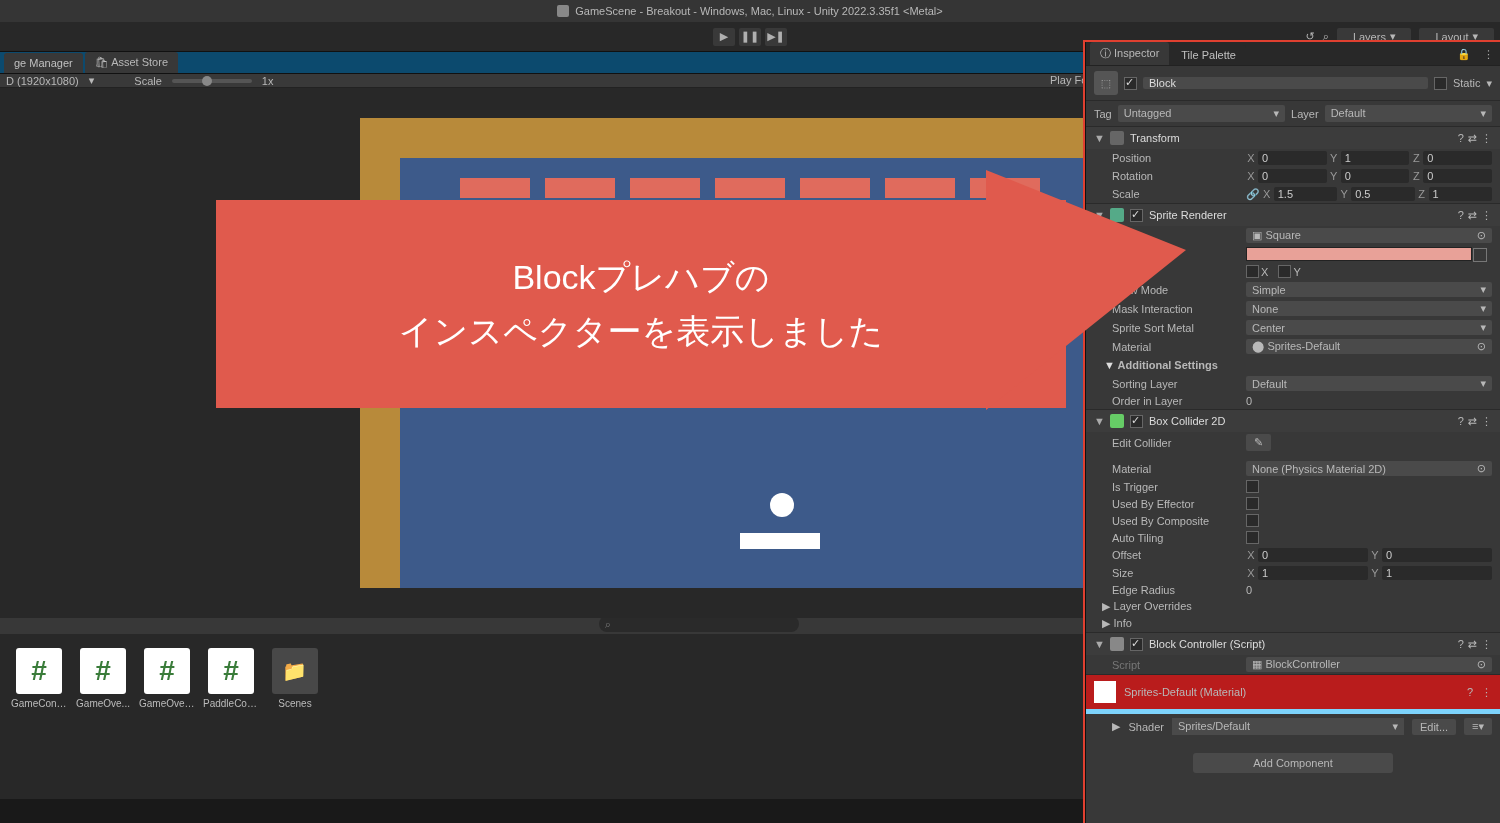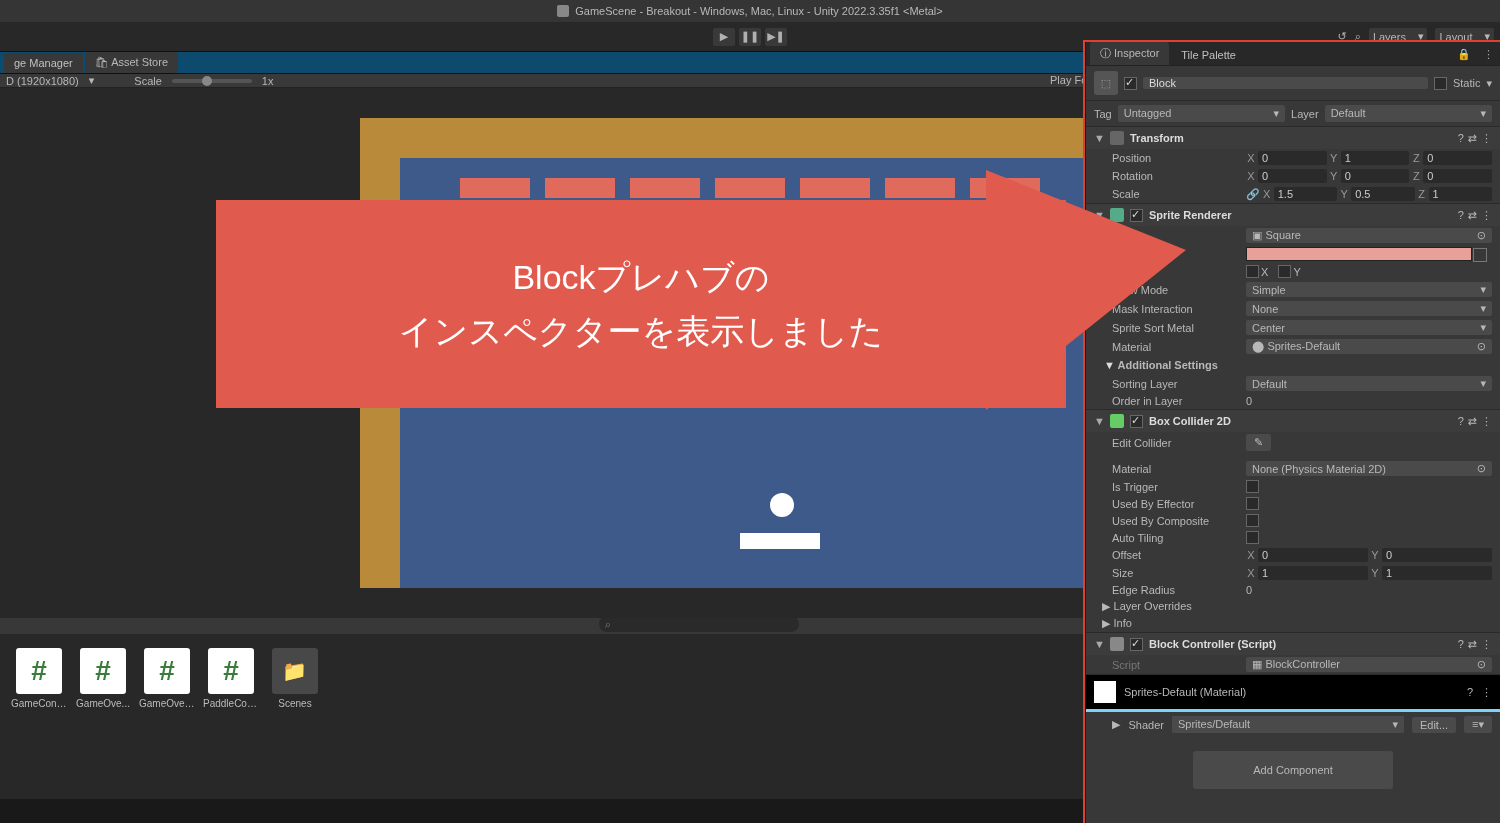--- a/index.html
+++ b/index.html
@@ -2,21 +2,21 @@
 <html><head>
 <meta charset="utf-8">
 <style>
 *{margin:0;padding:0;box-sizing:border-box;font-family:-apple-system,Segoe UI,Arial,sans-serif;font-size:11px;color:#b8b8b8;}
 body{background:#191919;width:1500px;height:823px;overflow:hidden;position:relative;}
 .titlebar{height:22px;display:flex;align-items:center;justify-content:center;background:#353535;color:#c0c0c0;font-size:11px;}
 .titlebar .unity-icon{width:12px;height:12px;background:#888;margin-right:6px;border-radius:2px;}
 .playbar{height:30px;background:#282828;display:flex;align-items:center;justify-content:center;gap:4px;border-bottom:1px solid #111;padding:0 10px;}
 .playbtn{width:22px;height:18px;background:#393939;display:flex;align-items:center;justify-content:center;border-radius:2px;color:#b0b0b0;cursor:pointer;}
 .playbar .tb-right{position:absolute;right:6px;display:flex;gap:8px;align-items:center;}
-.tb-btn{height:18px;padding:0 4px;background:#393939;display:flex;align-items:center;border-radius:2px;cursor:pointer;gap:12px;}
+.tb-btn{height:18px;padding:0 16px;background:#393939;display:flex;align-items:center;border-radius:2px;cursor:pointer;gap:4px;}
 .tabrow{height:24px;background:#0c4a6e;border-bottom:1px solid #111;display:flex;align-items:flex-end;padding-left:4px;}
 .tab{padding:4px 10px;background:#383838;border-top-left-radius:3px;border-top-right-radius:3px;margin-right:2px;color:#c0c0c0;cursor:pointer;}
 .main{display:flex;height:561px;}
 .sceneview{flex:1;background:#282828;display:flex;flex-direction:column;}
 .sv-toolbar{height:20px;background:#393939;display:flex;align-items:center;padding:0 6px;gap:10px;font-size:11px;border-bottom:1px solid #222;}
 .sv-toolbar .sep{flex:1;}
 .sv-toolbar .slider{width:80px;height:4px;background:#555;border-radius:2px;position:relative;}
 .sv-toolbar .slider::after{content:"";position:absolute;left:30px;top:-3px;width:10px;height:10px;background:#888;border-radius:50%;}
 .gamecanvas{flex:1;background:#282828;display:flex;align-items:flex-start;justify-content:center;padding:30px;position:relative;}
 .gamefield{width:780px;height:470px;background:#b88a3a;position:relative;}
@@ -45,34 +45,34 @@
 .cubeicon{width:24px;height:24px;background:#555;border-radius:3px;display:flex;align-items:center;justify-content:center;color:#aaa;}
 .objname{flex:1;background:#4a4a4a;padding:0 6px;border-radius:2px;color:#ddd;}
 .chk{width:13px;height:13px;border:1px solid #666;background:#2a2a2a;display:inline-block;position:relative;}
 .chk.on::after{content:"✓";position:absolute;left:0;top:-2px;font-size:11px;color:#ddd;}
 .tagrow{padding:4px 8px;display:flex;align-items:center;gap:6px;border-bottom:1px solid #2a2a2a;font-size:11px;}
 .tagrow .dd{flex:1;background:#4a4a4a;padding:2px 6px;border-radius:2px;display:flex;justify-content:space-between;}
 .comp{border-bottom:1px solid #2a2a2a;}
 .comphdr{padding:4px 8px;display:flex;align-items:center;gap:6px;background:#3c3c3c;}
 .comphdr .arrow{width:10px;color:#aaa;}
 .comphdr .cicon{width:14px;height:14px;background:#666;border-radius:2px;}
-.comphdr .title{flex:1;font-weight:bold;color:#ddd;}
+.comphdr .title{flex:1;font-weight:normal;color:#ddd;}
 .comphdr .hicons{display:flex;gap:4px;font-size:11px;color:#999;}
 .proprow{padding:2px 8px 2px 26px;display:flex;align-items:center;gap:4px;font-size:11px;}
 .proprow .lbl{width:130px;color:#b8b8b8;}
 .proprow .fields{flex:1;display:flex;gap:2px;align-items:center;}
 .fld{flex:1;display:flex;align-items:center;gap:2px;}
 .fld .fl{width:10px;color:#999;text-align:center;}
 .fld .inp{flex:1;background:#2a2a2a;padding:1px 4px;color:#ccc;border-radius:2px;min-width:0;}
 .fullfield{flex:1;background:#4a4a4a;padding:1px 6px;color:#ccc;border-radius:2px;display:flex;justify-content:space-between;align-items:center;}
 .colorswatch{flex:1;height:14px;background:#e8a198;border:1px solid #222;position:relative;}
 .colorswatch::after{content:"";position:absolute;right:-16px;top:0;width:12px;height:12px;border:1px solid #777;}
 .subhdr{padding:3px 8px 3px 18px;font-weight:bold;color:#ddd;}
-.addcomp{margin:14px auto;padding:13px 30px;background:#4a4a4a;border-radius:3px;text-align:center;cursor:pointer;width:200px;}
-.matblock{padding:6px 8px;display:flex;align-items:center;gap:8px;border-bottom:3px solid #7dd3fc;background:#000000;}
+.addcomp{margin:14px auto;padding:4px 30px;background:#4a4a4a;border-radius:3px;text-align:center;cursor:pointer;width:200px;}
+.matblock{padding:6px 8px;display:flex;align-items:center;gap:8px;border-bottom:5px solid #7dd3fc;background:#b91c1c;}
 .matblock .maticon{width:22px;height:22px;background:#fff;}
 .matblock .mtxt{flex:1;}
 .shaderrow{padding:4px 8px 4px 26px;display:flex;align-items:center;gap:8px;}
 .shaderrow .dd{flex:1;background:#4a4a4a;padding:2px 6px;display:flex;justify-content:space-between;}
 .editbtn{background:#4a4a4a;padding:2px 8px;border-radius:2px;}
 </style>
 </head>
 <body>
 
 <div class="titlebar">

